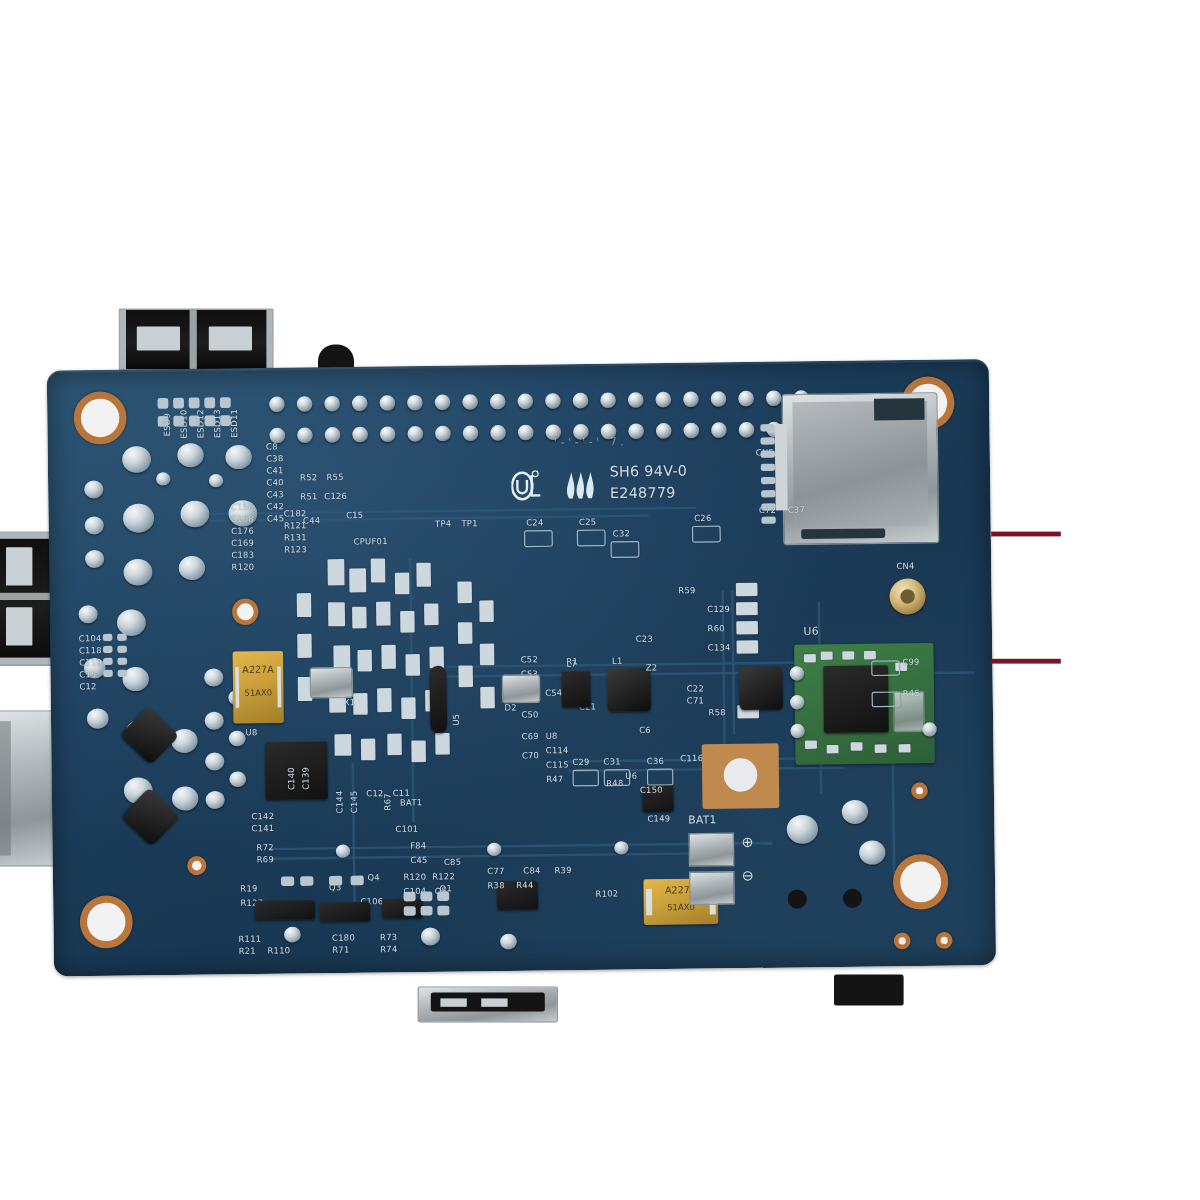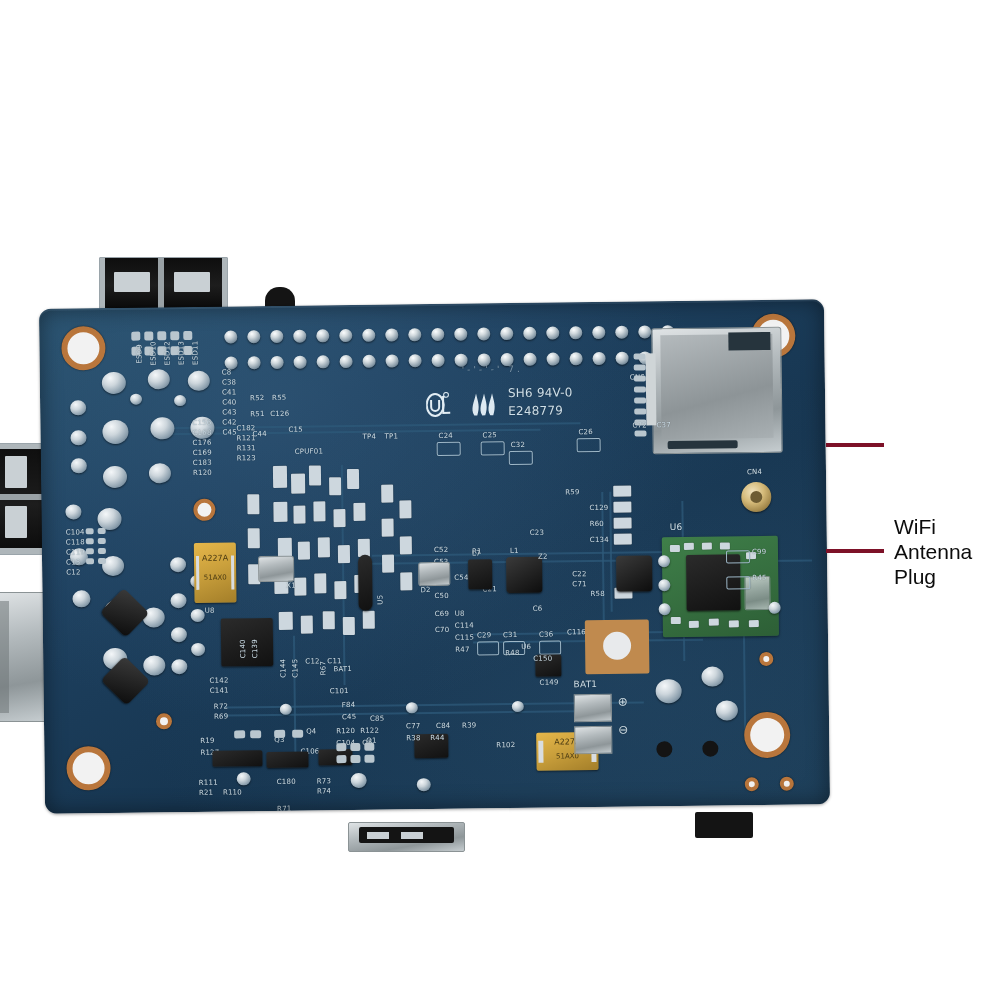--- a/index.html
+++ b/index.html
@@ -578,21 +578,21 @@
         <div class="silk" style="left:256px;top:442px;">C106</div>
         <div class="silk" style="left:262px;top:422px;">Q4</div>
         <div class="silk" style="left:292px;top:422px;">R120</div>
         <div class="silk" style="left:316px;top:422px;">R122</div>
         <div class="silk" style="left:292px;top:434px;">C104</div>
         <div class="silk" style="left:318px;top:434px;">Q5</div>
         <div class="silk" style="left:154px;top:472px;">R111</div>
         <div class="silk" style="left:154px;top:482px;">R21</div>
         <div class="silk" style="left:178px;top:482px;">R110</div>
         <div class="silk" style="left:232px;top:472px;">C180</div>
-        <div class="silk" style="left:232px;top:499px;text-align:right;">R71</div>
+        <div class="silk" style="left:232px;top:482px;text-align:right;">R71</div>
         <div class="silk" style="left:272px;top:472px;">R73</div>
         <div class="silk" style="left:272px;top:482px;">R74</div>
         <div class="silk" style="left:276px;top:444px;">R70</div>
         <div class="silk" style="left:170px;top:396px;">R72</div>
         <div class="silk" style="left:170px;top:406px;">R69</div>
         <div class="silk" style="left:166px;top:370px;">C142</div>
         <div class="silk" style="left:166px;top:380px;">C141</div>
         <div class="silk v" style="left:196px;top:352px;">C140</div>
         <div class="silk v" style="left:208px;top:352px;">C139</div>
         <div class="silk v" style="left:236px;top:372px;">C144</div>
@@ -624,19 +624,14 @@
         <div class="silk" style="left:592px;top:120px;">C72</div>
         <div class="silk" style="left:616px;top:120px;">C37</div>
 
       </div>
     </div>
   </div>
 
   <div class="leader" style="left:826px;top:443px;width:58px;"></div>
 
   <div class="leader" style="left:826px;top:549px;width:58px;"></div>
-  <div class="callout" style="left:894px;top:514px;">
-    <div>WiFi</div>
-    <div>Antenna</div>
-    <div>Plug</div>
-  </div>
 
 </div>
 
 </body></html>

